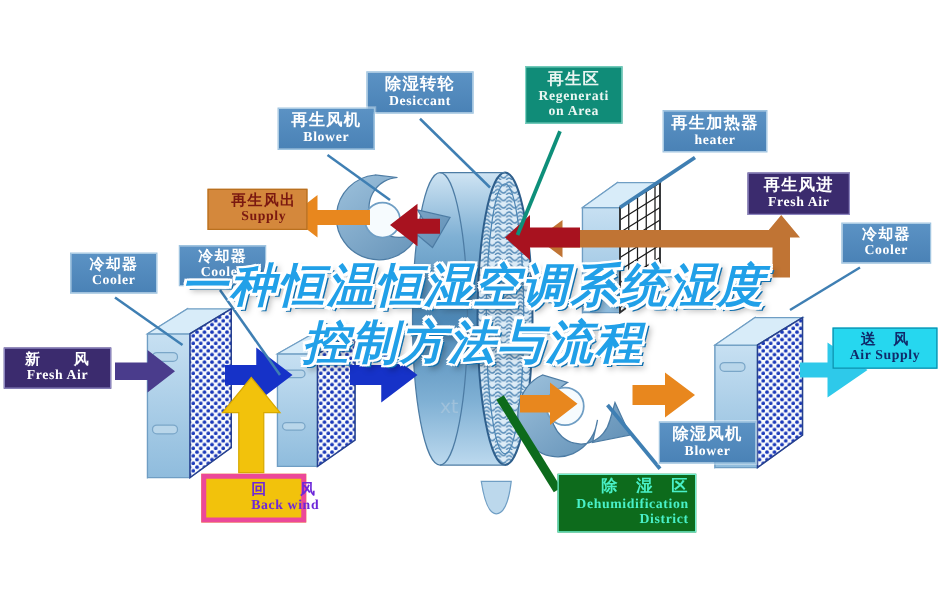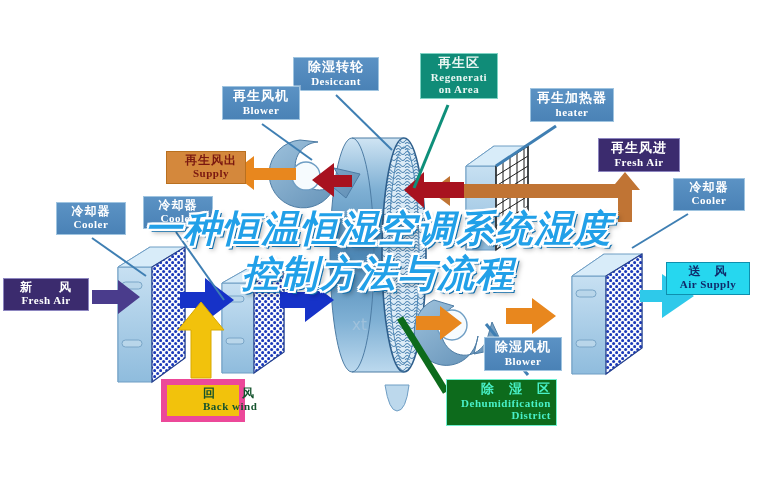--- a/index.html
+++ b/index.html
@@ -11,21 +11,21 @@
        padding:2px 5px 3px 5px;white-space:nowrap;z-index:30;}
   .lbl .cn{font-family:Liberation Sans, sans-serif;font-weight:bold;letter-spacing:1px;}
   .lbl .en{font-family:Liberation Serif, serif;font-weight:bold;letter-spacing:0.5px;}
 
   
   .t-blue{background:linear-gradient(180deg,#5b92c4 0%,#4a82b6 100%);color:#ffffff;
           border:1px solid #9fc4e0;box-shadow:0 0 0 1px rgba(255,255,255,.35);}
   .t-teal{background:#108c78;color:#eaf6f2;border:1px solid #7fd3c4;}
   .t-orange{background:#d4883c;color:#7a1810;border:1px solid #b9701f;}
   .t-purple{background:#3b2b6e;color:#ffffff;border:1px solid #8d86c0;}
-  .t-yellow{background:#f2c20c;color:#14532d;border:6px solid #ec4899;padding-left:36px;}
+  .t-yellow{background:#f2c20c;color:#6d28d9;border:4px solid #ec4899;padding-left:36px;}
   .t-green{background:#0d6b1c;color:#49f0c8;border:1px solid #6ff0cf;}
   .t-cyan{background:#26d7ef;color:#102a6a;border:1px solid #0e8fae;}
 
   
   #title{position:absolute;left:0;right:0;top:206px;z-index:90;text-align:center;
          font-family:"DejaVu Sans","Liberation Sans",sans-serif;font-weight:bold;
          font-size:37px;line-height:45px;letter-spacing:2px;color:#21a0e8;
          text-shadow:
             2px 0 0 #ffffff,-2px 0 0 #ffffff,0 2px 0 #ffffff,0 -2px 0 #ffffff,
             2px 2px 0 #ffffff,-2px 2px 0 #ffffff,2px -2px 0 #ffffff,-2px -2px 0 #ffffff,
@@ -271,21 +271,21 @@
   <div class="lbl t-purple" style="left:3px;top:278px;width:86px;">
     <div class="cn" style="font-size:12px">新　　风</div>
     <div class="en" style="font-size:11px">Fresh Air</div>
   </div>
 
   <div class="lbl t-yellow" style="left:161px;top:379px;width:84px;">
     <div class="cn" style="font-size:12px">回　　风</div>
     <div class="en" style="font-size:11px">Back wind</div>
   </div>
 
-  <div class="lbl t-blue" style="left:484px;top:337px;width:78px;">
+  <div class="lbl t-blue" style="left:527px;top:337px;width:78px;">
     <div class="cn" style="font-size:13px">除湿风机</div>
     <div class="en" style="font-size:11px">Blower</div>
   </div>
 
   <div class="lbl t-green" style="left:446px;top:379px;width:111px;text-align:right;">
     <div class="cn" style="font-size:13px">除　湿　区</div>
     <div class="en" style="font-size:11px;white-space:normal;line-height:1.15">Dehumidification District</div>
   </div>
 
   <div class="lbl t-cyan" style="left:666px;top:262px;width:84px;">

